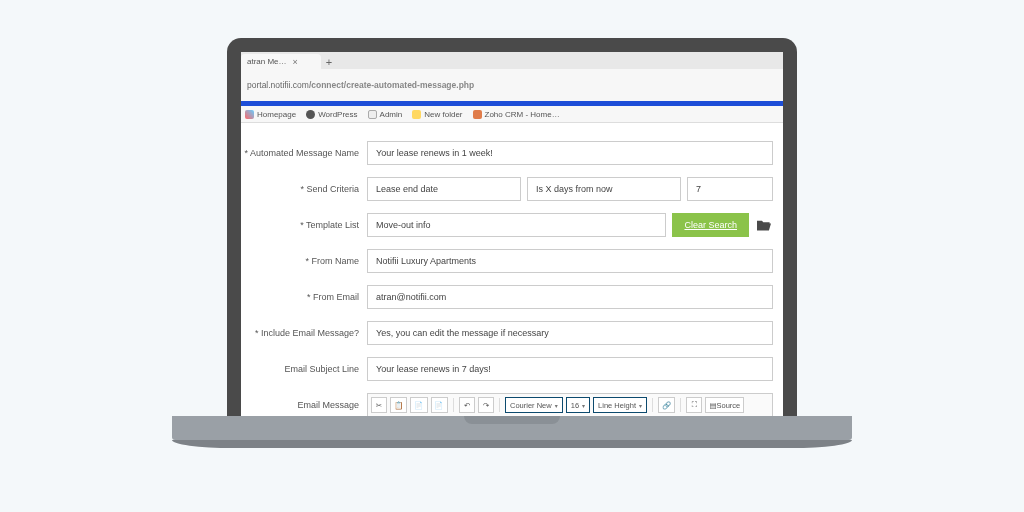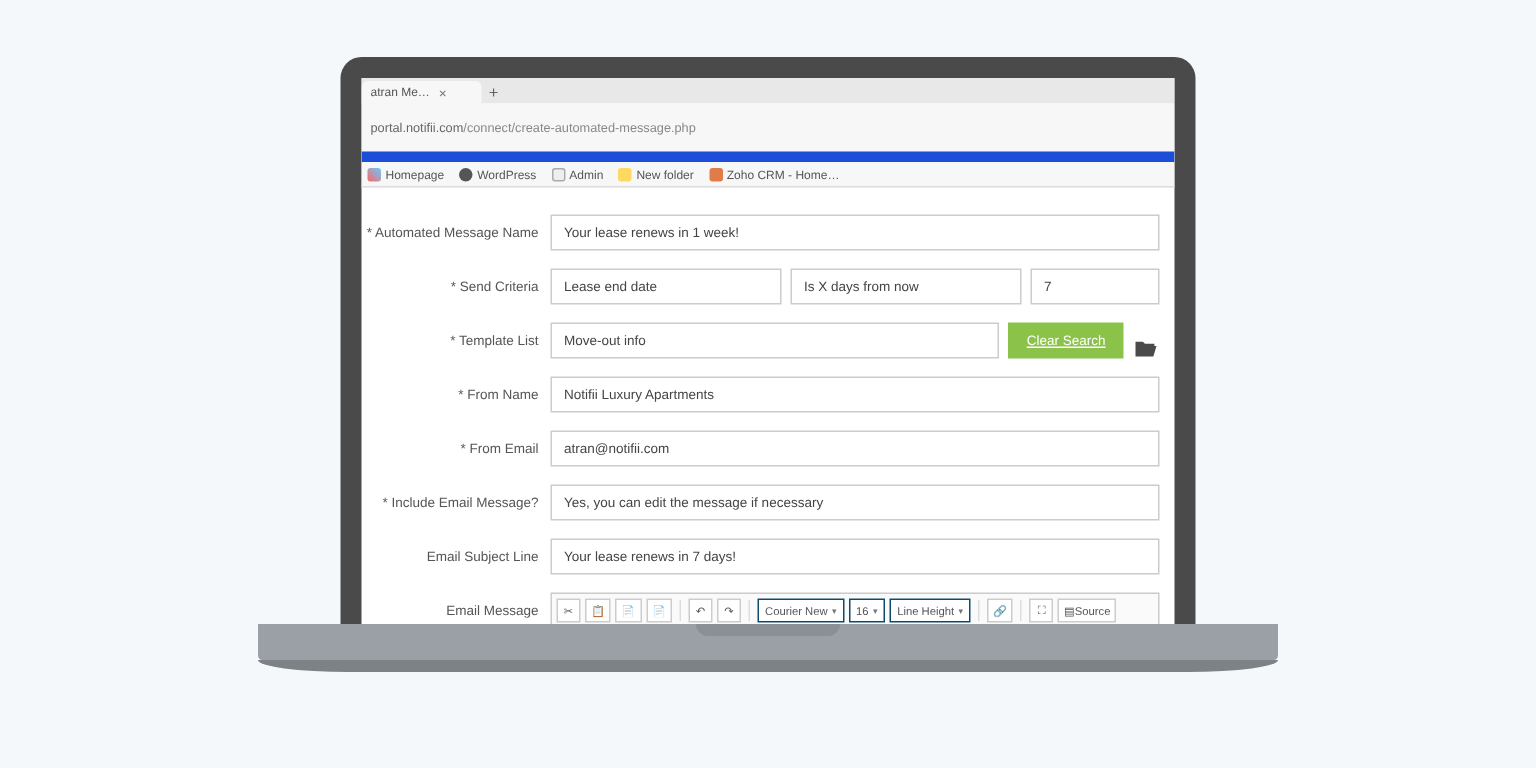--- a/index.html
+++ b/index.html
@@ -89,23 +89,23 @@
     color: #666;
   }
   .addrbar {
     background: #f7f7f7;
     height: 16px;
     display: flex;
     align-items: center;
     padding: 16px 6px;
     font-size: 8.5px;
     color: #666;
-    border-bottom: 7px solid #1d4ed8;
-  }
-  .addrbar .path { color: #888; }
+    border-bottom: 5px solid #1d4ed8;
+  }
+  .addrbar .path { color: #888; font-weight: bold; }
   .bookmarks {
     background: #f7f7f7;
     height: 17px;
     display: flex;
     align-items: center;
     padding: 0 4px;
     gap: 10px;
     font-size: 8px;
     color: #555;
     border-bottom: 1px solid #ddd;
@@ -132,21 +132,21 @@
     width: 118px;
     text-align: right;
     font-size: 9px;
     color: #555;
     flex-shrink: 0;
   }
   .fld {
     flex: 1;
     display: flex;
     gap: 6px;
-    align-items: flex-end;
+    align-items: center;
   }
   .inp {
     border: 1px solid #ccc;
     background: #fff;
     height: 24px;
     padding: 0 8px;
     font-size: 9px;
     color: #444;
     display: flex;
     align-items: center;

